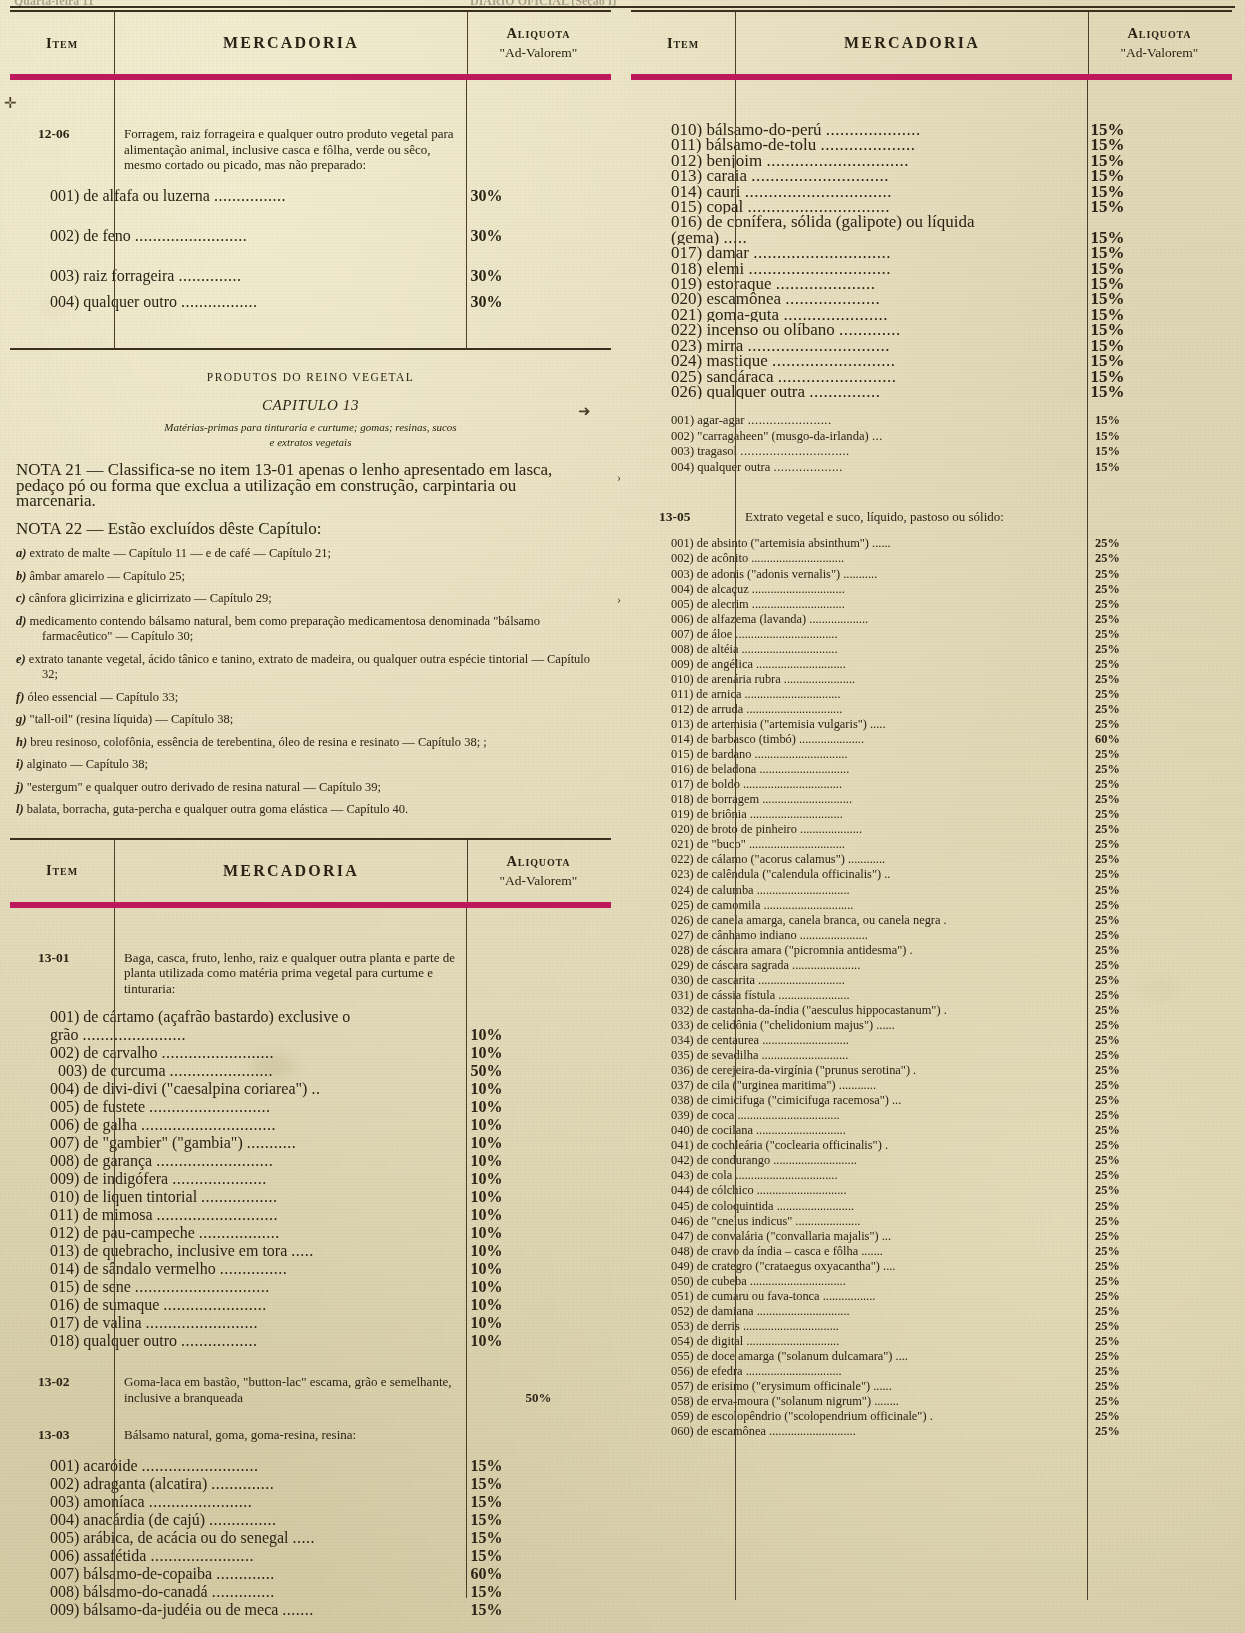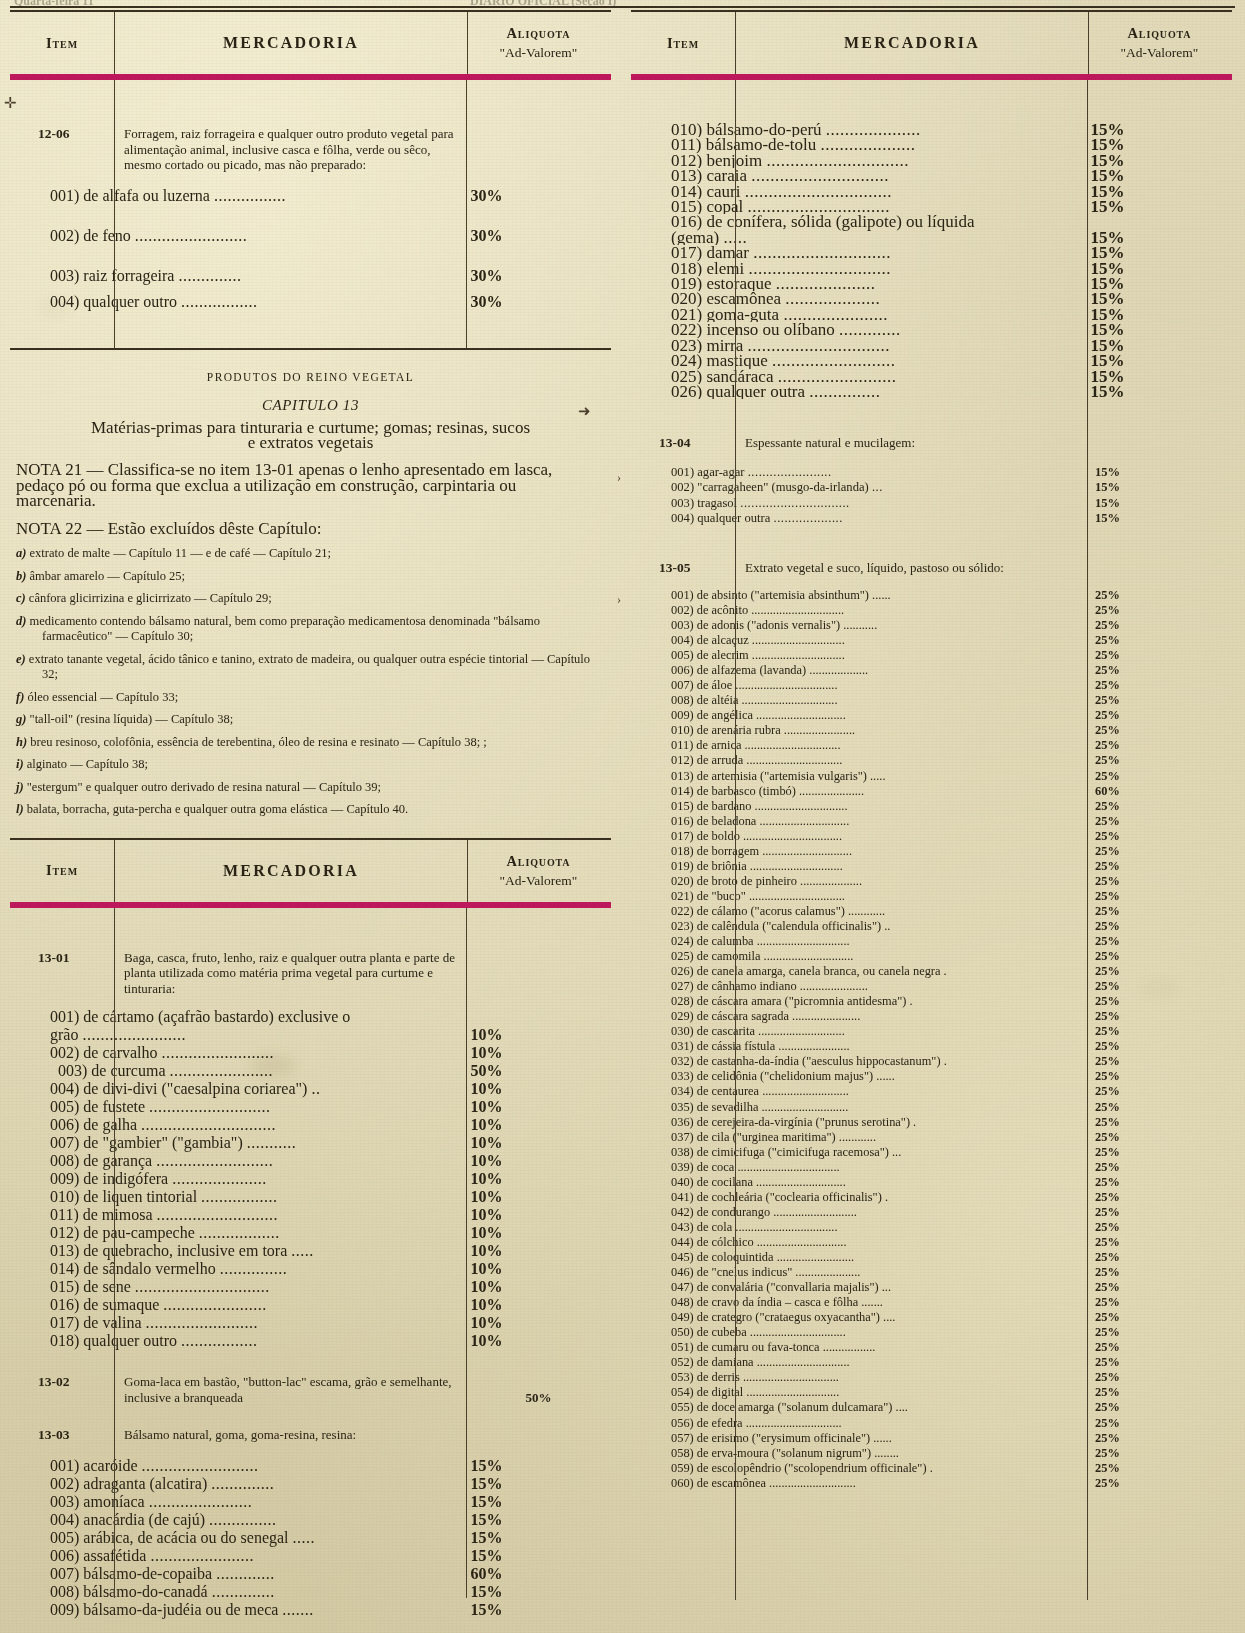--- a/index.html
+++ b/index.html
@@ -43,21 +43,21 @@
   .dots{letter-spacing:.5px;}
 
   .lineitem{display:flex;}
   .lineitem .t{width:352px;flex:0 0 352px;padding-left:40px;box-sizing:border-box;white-space:nowrap;overflow:hidden;}
   .lineitem .v{flex:1;text-align:center;font-weight:700;}
 
   .sec{text-align:center;}
   .sec h2{margin:0;font-variant:small-caps;letter-spacing:.08em;font-size:16px;font-weight:700;}
   .sec .s2{font-variant:small-caps;letter-spacing:.12em;font-size:11.5px;margin-top:3px;}
   .sec h3{margin:14px 0 0;font-style:italic;font-size:15px;font-weight:400;letter-spacing:.04em;}
-  .sec .capdesc{font-size:17px;margin-top:6px;line-height:15px;}
+  .sec .capdesc{font-style:italic;font-size:11px;margin-top:6px;line-height:15px;}
 
   .note{font-size:17px;line-height:15.5px;margin-top:12px;}
   .note .hang{padding-left:34px;text-indent:-34px;}
   .alist{font-size:12.5px;line-height:15.5px;margin-top:10px;}
   .alist .li{padding-left:26px;text-indent:-26px;margin-top:7px;}
   .alist .li i{font-style:italic;font-weight:700;}
   .arrow{position:absolute;font-size:15px;color:#4a3f2a;}
 </style>
 </head>
 <body>
@@ -402,25 +402,20 @@
       <div class="lineitem">
           <div class="t"><span>025)</span> <span>sandáraca</span> <span class="dots">.........................</span></div>
           <div class="v">15%</div>
         </div>
       <div class="lineitem">
           <div class="t"><span>026)</span> <span>qualquer outra</span> <span class="dots">...............</span></div>
           <div class="v">15%</div>
         </div>
     </div>
 
-    <div class="row" style="margin-top:36px;">
-      <div class="c-item">13-04</div>
-      <div class="c-merc">Espessante natural e mucilagem:</div>
-      <div class="c-aliq"></div>
-    </div>
     <div style="margin-top:14px;font-size:12.6px;line-height:15.4px;">
       <div class="lineitem">
           <div class="t"><span>001)</span> <span>agar-agar</span> <span class="dots">.......................</span></div>
           <div class="v">15%</div>
         </div>
       <div class="lineitem">
           <div class="t"><span>002)</span> <span>"carragaheen" (musgo-da-irlanda)</span> <span class="dots">...</span></div>
           <div class="v">15%</div>
         </div>
       <div class="lineitem">

